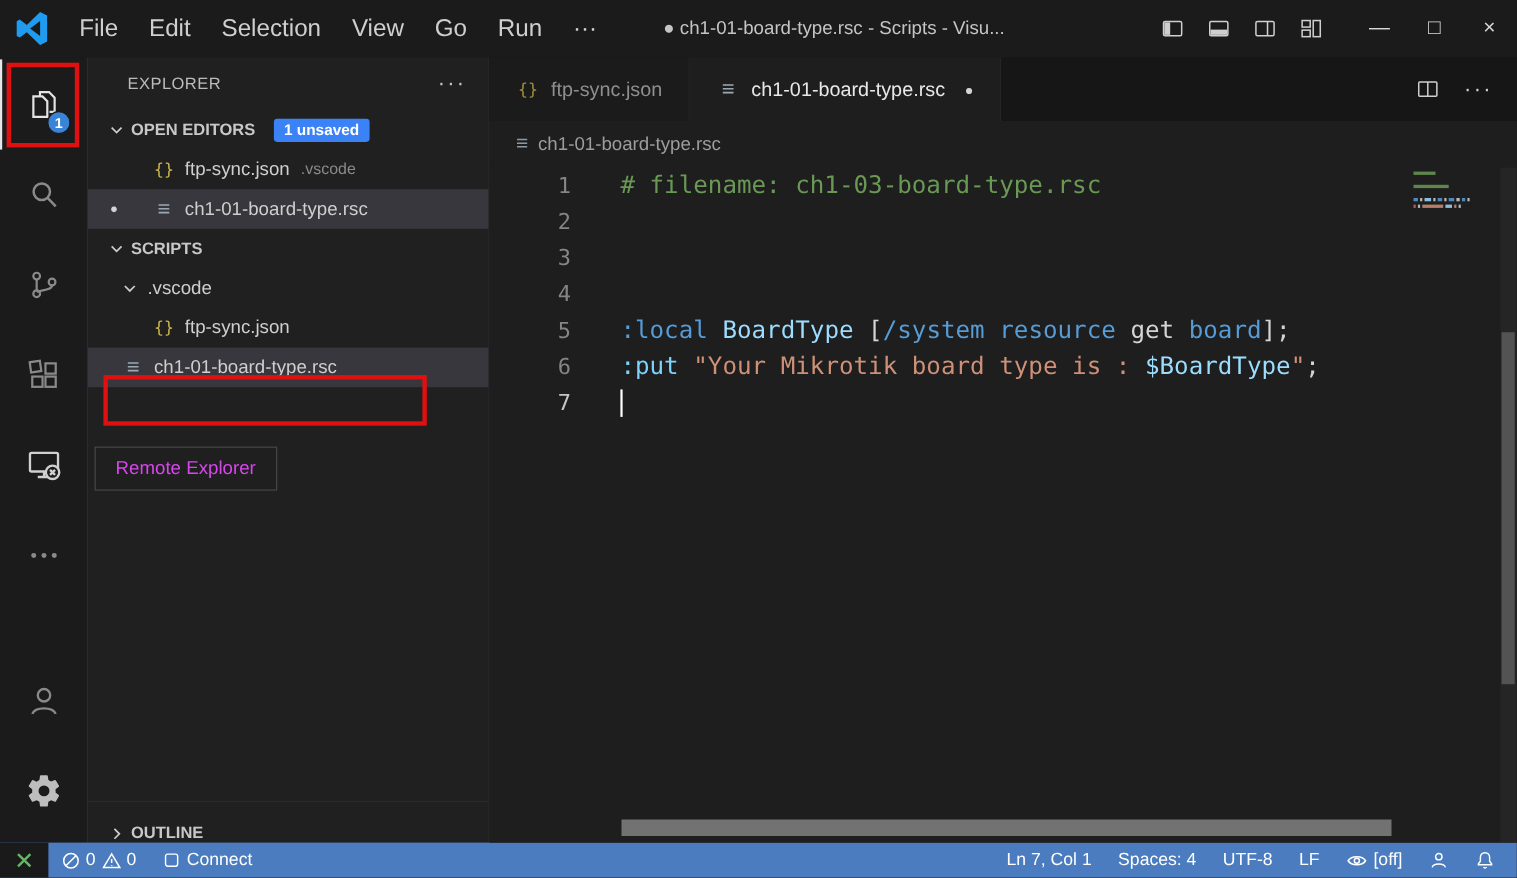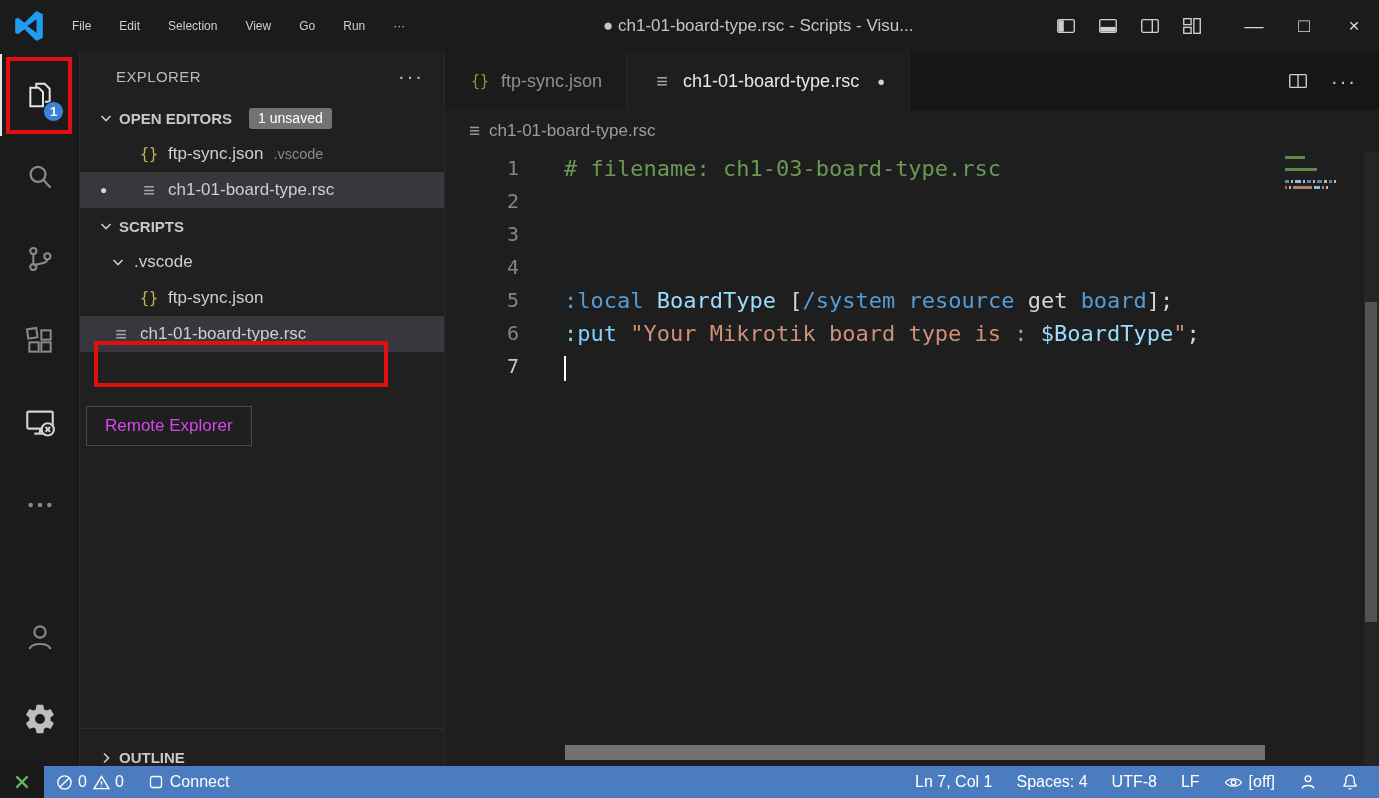--- a/index.html
+++ b/index.html
@@ -3,21 +3,21 @@
 <meta charset="utf-8">
 <style>
   * { box-sizing: border-box; }
   body { margin:0; background:#000; font-family:"Liberation Sans", sans-serif; position:relative; width:1379px; height:798px; overflow:hidden; }
   .window { width:1379px; height:798px; display:flex; flex-direction:column; background:#1e1e1e; }
 
   
   .titlebar { height:52px; flex:none; background:#1b1b1b; display:flex; align-items:stretch; color:#cccccc; position:relative; }
   .logo { width:58px; display:flex; align-items:center; justify-content:center; }
   .menubar { display:flex; align-items:stretch; }
-  .menu-item { padding:0 14px; display:flex; align-items:center; font-size:12px; color:#cfcfcf; cursor:default; }
+  .menu-item { padding:0 14px; display:flex; align-items:center; font-size:22px; color:#cfcfcf; cursor:default; }
   .window-title { position:absolute; left:603px; top:0; height:52px; display:flex; align-items:center; font-size:17px; color:#c5c5c5; white-space:nowrap; }
   .layout-controls { margin-left:auto; display:flex; align-items:center; gap:20px; padding-right:26px; }
   .tb-icon { display:flex; align-items:center; }
   .window-controls { display:flex; align-items:stretch; }
   .win-ctl { width:50px; display:flex; align-items:center; justify-content:center; font-size:19px; color:#d8d8d8; }
 
   
   .main { flex:1; display:flex; min-height:0; }
 
   
@@ -27,21 +27,21 @@
   .ab-item { height:82px; display:flex; align-items:center; justify-content:center; position:relative; color:#848484; }
   .ab-item.active { border-left:2px solid #e7e7e7; }
   .ab-badge { position:absolute; right:15px; bottom:14px; min-width:21px; height:21px; border-radius:50%; background:#3a84d8; color:#fff; font-size:13px; font-weight:bold; display:flex; align-items:center; justify-content:center; border:1px solid #1b1b1b; }
 
   
   .sidebar { width:365px; flex:none; background:#202020; display:flex; flex-direction:column; border-right:1px solid #2a2a2a; color:#cccccc; }
   .sidebar-header { height:48px; flex:none; display:flex; align-items:center; padding:0 20px 0 36px; font-size:15px; color:#bbbbbb; letter-spacing:.4px; }
   .sidebar-header .more { margin-left:auto; font-size:20px; letter-spacing:2px; color:#c5c5c5; }
   .section-header { height:36px; flex:none; display:flex; align-items:center; gap:5px; padding-left:18px; font-size:15px; font-weight:bold; color:#c8c8c8; }
   .section-header.collapsed { border-top:1px solid #2c2c2c; height:38px;align-items:flex-end; }
-  .badge { margin-left:12px; background:#737373; color:#ffffff; font-size:14px; font-weight:normal; padding:2px 9px 3px; border-radius:3px; }
+  .badge { margin-left:12px; background:#3b82f6; color:#ffffff; font-size:14px; font-weight:bold; padding:2px 9px 3px; border-radius:3px; }
   .oe-row { height:36px; display:flex; align-items:center; padding-left:20px; font-size:17px; color:#cfcfcf; }
   .oe-row .mod-dot { width:38px; flex:none; color:#d4d4d4; font-size:12px; }
   .tree-row { height:36px; display:flex; align-items:center; gap:8px; font-size:17px; color:#cfcfcf; }
   .selected { background:#37373d; }
   .row-name { margin-left:8px; white-space:nowrap; }
   .tree-row .row-name { margin-left:0; }
   .row-detail { margin-left:10px; font-size:14.5px; color:#8a8a8a; }
   .fi { flex:none; display:inline-flex; align-items:center; justify-content:center; width:22px; }
   .fi-json { color:#cbb648; font-family:"DejaVu Sans Mono", monospace; font-size:15px; }
   .fi-rsc { color:#9aa7b2; font-size:20px; }

